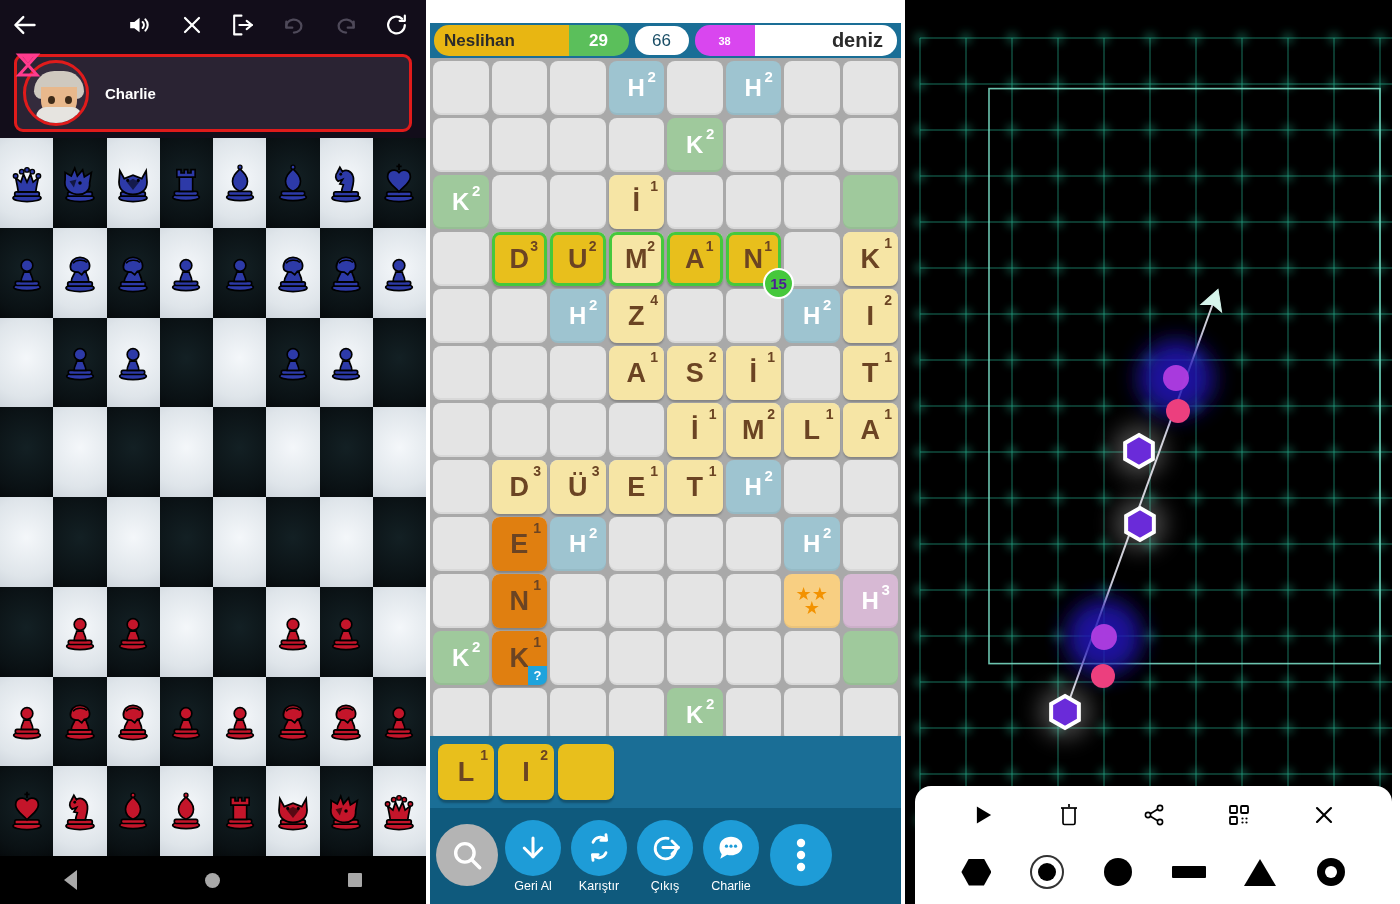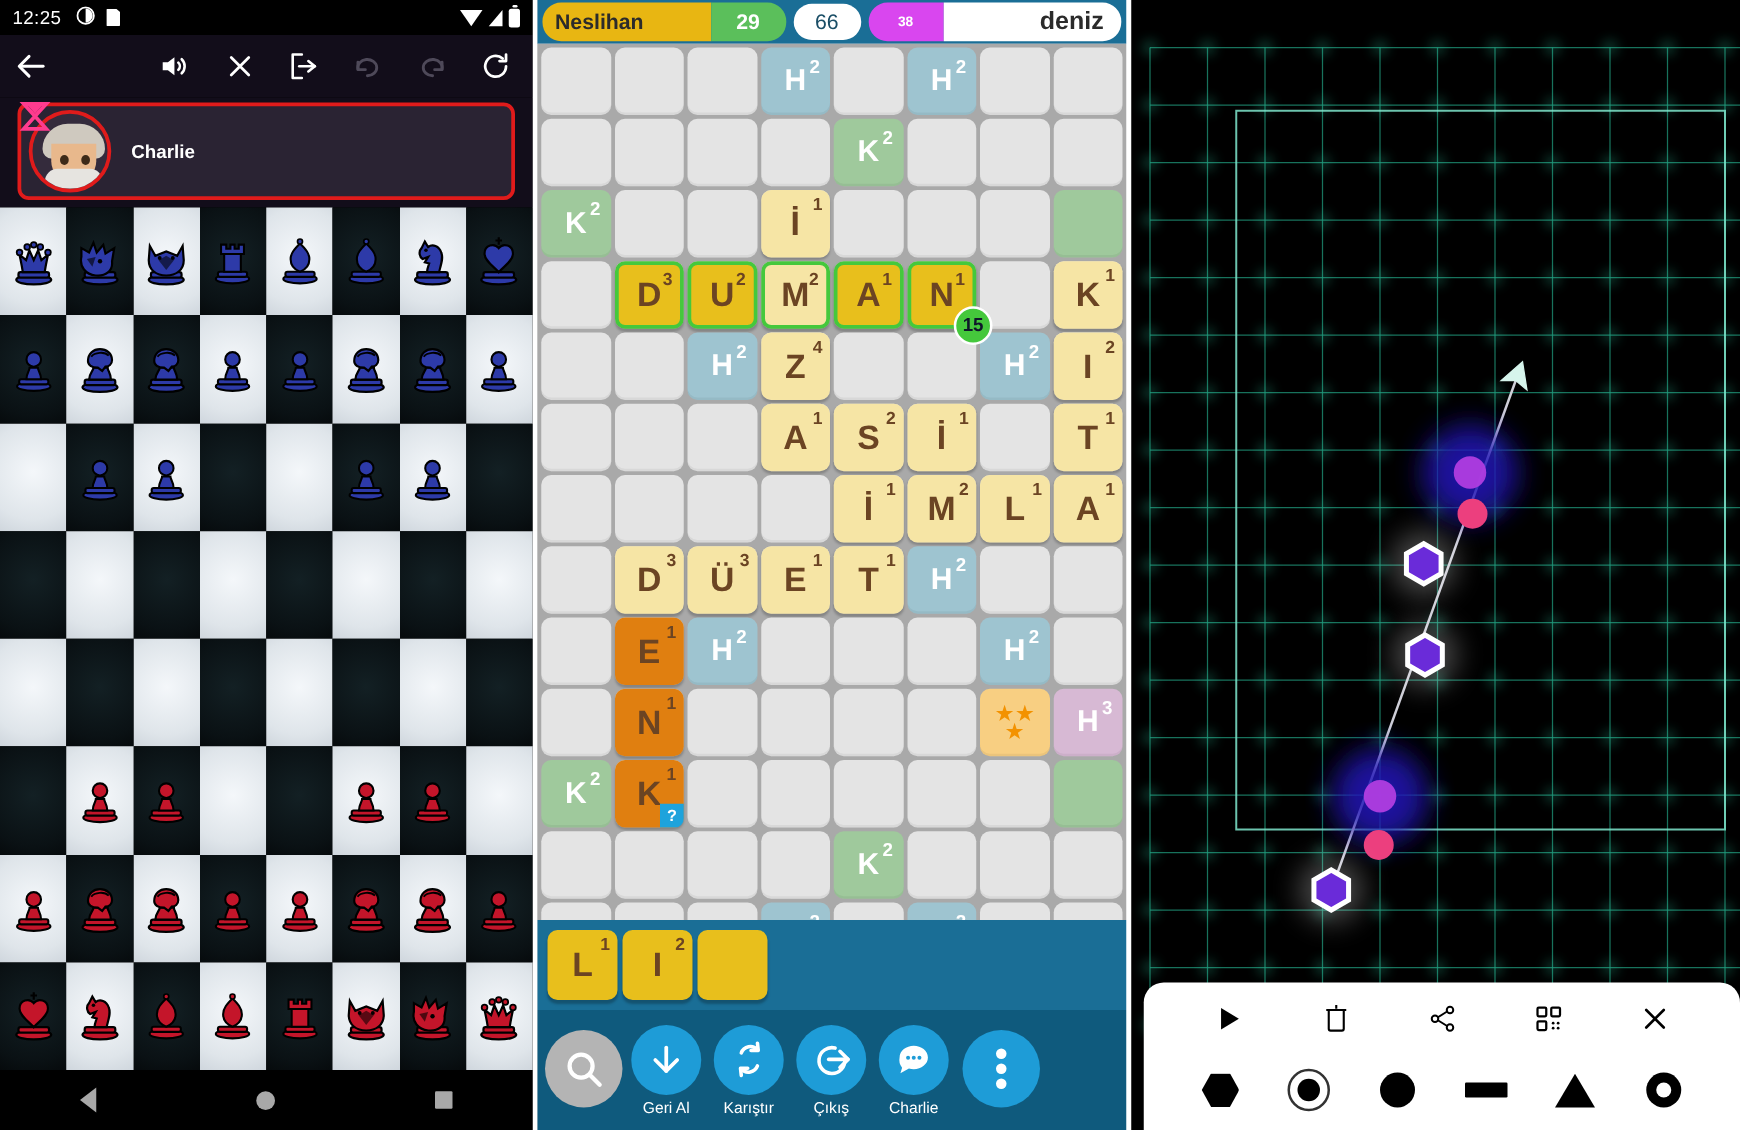--- a/index.html
+++ b/index.html
@@ -73,21 +73,21 @@
   .nav-back { width:0;height:0;border-top:10px solid transparent;border-bottom:10px solid transparent;border-right:13px solid #a8a8a8; }
   .nav-home { width:15px;height:15px;border-radius:50%;background:#a8a8a8; }
   .nav-recent { width:14px;height:14px;background:#a8a8a8;border-radius:1px; }
 
   
   #panel-word {
     width:475px; height:904px; background:#ffffff; position:relative;
     border-right:4px solid #ffffff;
     display:flex; flex-direction:column;
   }
-  .wg-header { height:35px; background:#1a6e96; display:flex; align-items:center; padding:2px 4px; }
+  .wg-header { height:35px; background:#1a6e96; display:flex; align-items:center; padding:2px 4px;margin-top:23px; }
   .wg-hwrap { display:flex; align-items:center; width:100%; height:31px; }
   .wg-name-left {
     background:#e8b612; color:#2b2b2b; font-size:17px; font-weight:bold;
     height:31px; display:flex; align-items:center; padding:0 10px;
     border-radius:15px 0 0 15px; flex:1;
   }
   .wg-score-left {
     background:#5bbf5b; color:#fff; font-size:17px; font-weight:bold;
     height:31px; display:flex; align-items:center; justify-content:center;
     width:60px; border-radius:0 15px 15px 0;
@@ -133,21 +133,21 @@
   .tile-letter { color:#6b4423; font-size:27px; font-weight:bold; line-height:1; }
   .tile-val { position:absolute; top:3px; right:6px; color:#6b4423; font-size:14px; font-weight:bold; }
   .tile-q {
     position:absolute; right:0; bottom:0; width:19px;height:19px;
     background:#1ea3dc; border-radius:0 0 7px 0; color:#fff; font-size:13px;
     font-weight:bold; display:flex; align-items:center; justify-content:center;
   }
   .score-bubble {
     position:absolute; right:-13px; bottom:-13px; z-index:9;
     width:31px; height:31px; border-radius:50%; background:#45c83c;
-    color:#0f172a; font-size:15px; font-weight:bold;
+    color:#4c1d95; font-size:15px; font-weight:bold;
     display:flex; align-items:center; justify-content:center;
     border:2px solid #fff;
   }
   .stars { display:flex; flex-wrap:wrap; width:38px; justify-content:center; line-height:.8; }
   .star { color:#f39200; font-size:18px; }
 
   .wg-rack { height:72px; background:#1a6e96; display:flex; align-items:center; padding:0 8px; gap:4px; }
   .rack-tile {
     width:56px; height:56px; border-radius:8px; background:#e8bf1c;
     position:relative; box-shadow:0 3px 2px rgba(0,0,0,.25);
@@ -186,37 +186,20 @@
   .shape-bar { width:34px;height:12px;background:#000;border-radius:1px;}
   .shape-tri { width:0;height:0;border-left:16px solid transparent;border-right:16px solid transparent;border-bottom:27px solid #000;}
   .shape-donut { width:28px;height:28px;border-radius:50%;background:#000;display:flex;align-items:center;justify-content:center;}
   .shape-donut-in { width:12px;height:12px;border-radius:50%;background:#fff;}
 </style>
 </head>
 <body>
 
 <div id="panel-chess">
 
-  <div class="statusbar">
-    <span class="sb-time">12:25</span>
-    <span class="sb-left-icons">
-      <span>
-        <svg width="15" height="15" viewBox="0 0 16 16">
-            <circle cx="8" cy="8" r="7" fill="none" stroke="#fff" stroke-width="1.6"></circle>
-            <path d="M8 2 A6 6 0 0 1 8 14 Z" fill="#fff"></path>
-          </svg>
-      </span>
-      <span class="glyph-sd"></span>
-    </span>
-    <span class="sb-right">
-      <span class="glyph-wifi"></span>
-      <span class="glyph-signal"></span>
-      <span class="glyph-batt"></span>
-    </span>
-  </div>
 
   <div class="chess-toolbar">
     <span class="ct-btn" style="left:12px;">
       <svg class="ct-svg" width="27" height="27" viewBox="0 0 24 24" fill="none" stroke="#ffffff" stroke-width="2.1" stroke-linecap="round" stroke-linejoin="round">
           <line x1="20" y1="12" x2="4" y2="12"></line>
           <polyline points="10,5 3,12 10,19"></polyline>
         </svg>
     </span>
     <span class="ct-btn" style="left:126px;">
       <svg class="ct-svg" width="25" height="25" viewBox="0 0 24 24">

